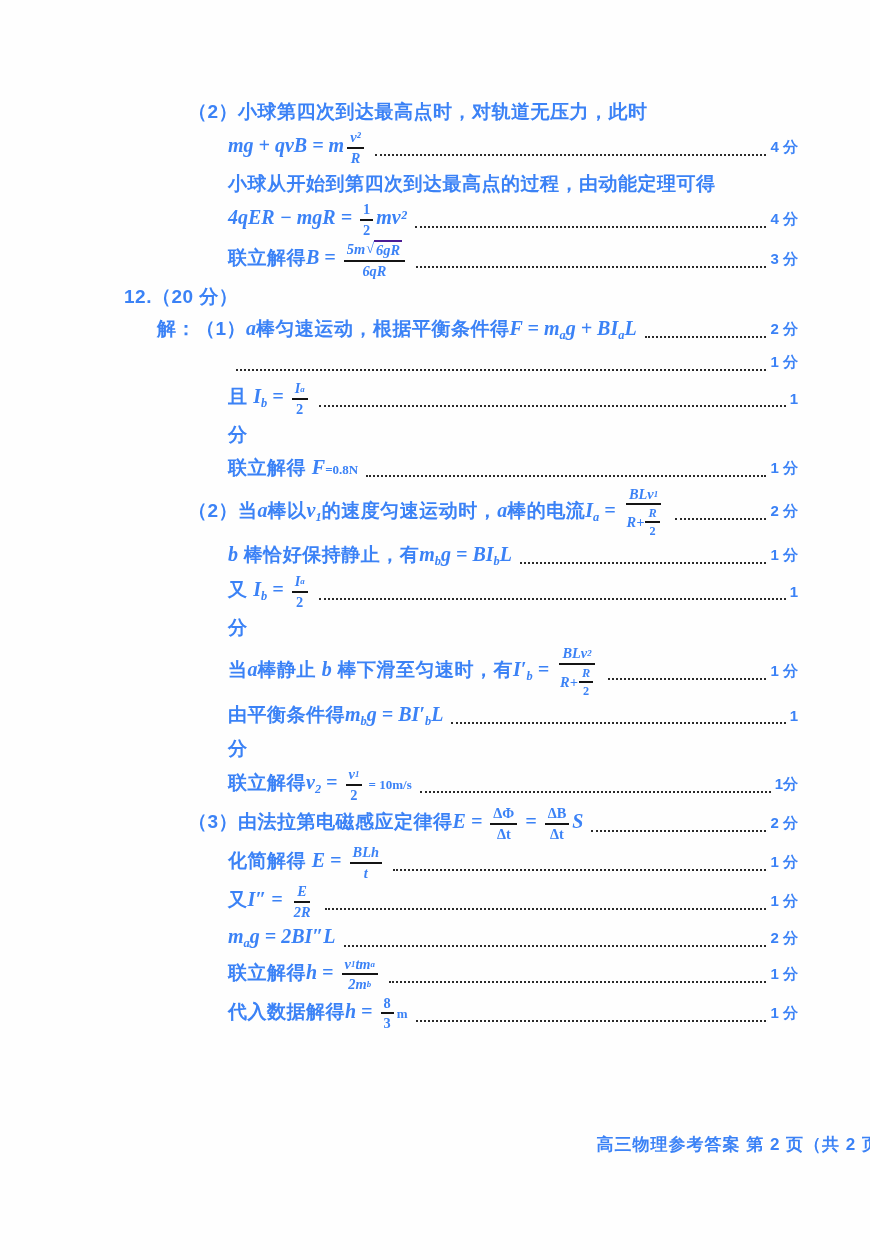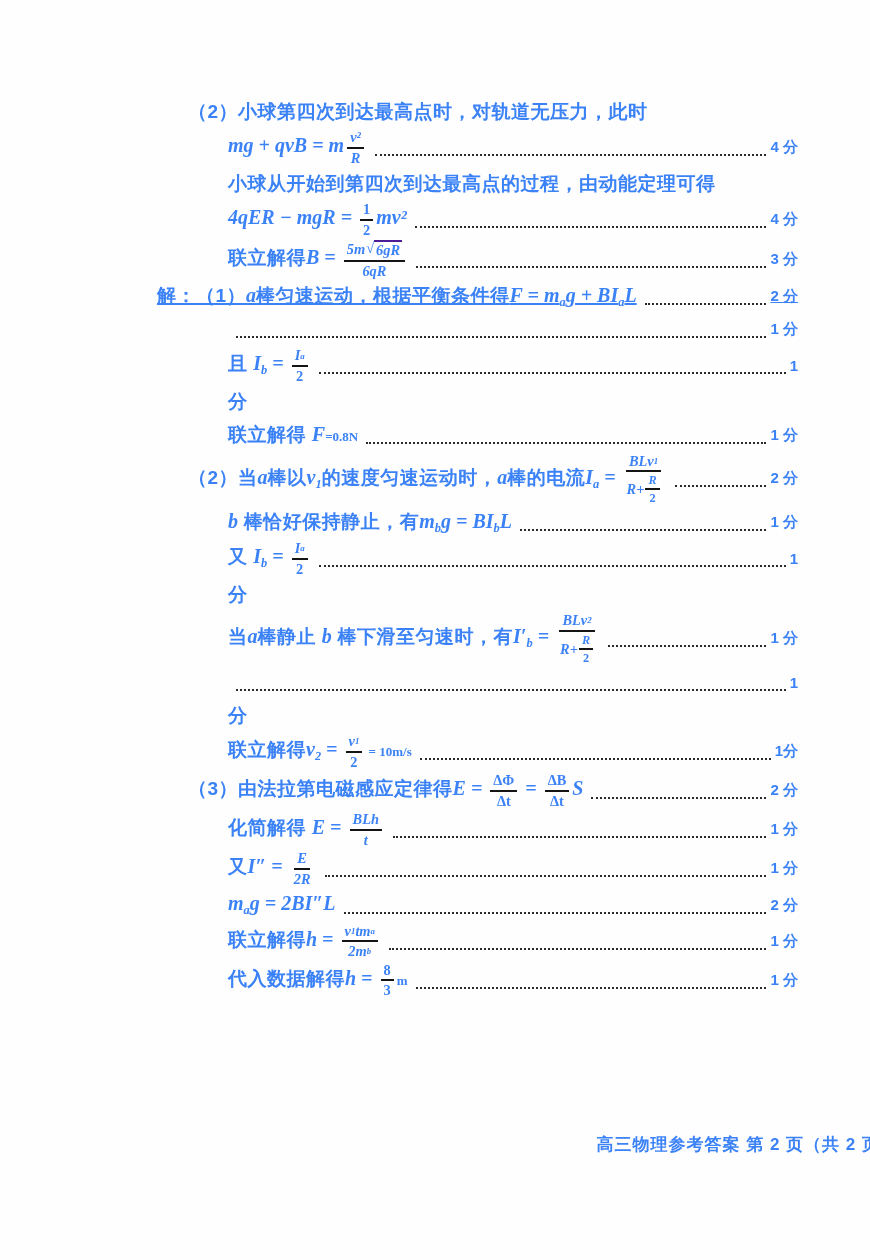--- a/index.html
+++ b/index.html
@@ -26,21 +26,21 @@
   }
   .line {
     display: flex;
     align-items: center;
     min-height: 31px;
     margin-right: 100px;
     margin-bottom: 2px;
     font-size: 20px;
   }
   .ind0 { margin-left: 96px; }
-  .ind1 { margin-left: 129px; text-decoration: underline; }
+  .ind1 { margin-left: 129px; }
   .ind2 { margin-left: 160px; }
   .ind3 { margin-left: 200px; }
   .body { white-space: nowrap; }
   .txt {
     font-family: "Liberation Sans", sans-serif;
     font-weight: 700;
     font-size: 19px;
     letter-spacing: 0.5px;
   }
   .math {
@@ -165,20 +165,23 @@
                 <span class="rbody">6gR</span>
               </span>
             </span>
             <span class="den">
               <span class="math">6qR</span>
             </span>
           </span></span>
         <span class="dots"></span>
         <span class="score">3 分</span>
       </div>
+      <div class="line ind0">
+        <span class="body"><span class="txt">12.（20 分）</span></span>
+      </div>
       <div class="line ind1">
         <span class="body"><span class="txt">解：（1）</span><span class="math">a</span><span class="txt">棒匀速运动，根据平衡条件得</span><span class="math">F = m</span><span class="msub">a</span><span class="math">g + BI</span><span class="msub">a</span><span class="math">L</span></span>
         <span class="dots"></span>
         <span class="score">2 分</span>
       </div>
       <div class="line ind3">
         <span class="dots"></span>
         <span class="score">1 分</span>
       </div>
       <div class="line ind3">
@@ -259,20 +262,21 @@
                 <span class="den">
                   <span class="umath">2</span>
                 </span>
               </span>
             </span>
           </span></span>
         <span class="dots"></span>
         <span class="score">1 分</span>
       </div>
       <div class="line ind3">
+        <span class="body"><span class="txt">由平衡条件得</span><span class="math">m</span><span class="msub">b</span><span class="math">g = BI′</span><span class="msub">b</span><span class="math">L</span></span>
         <span class="dots"></span>
         <span class="score">1</span>
       </div>
       <div class="line ind3">
         <span class="body"><span class="txt">分</span></span>
       </div>
       <div class="line ind3">
         <span class="body"><span class="txt">联立解得</span><span class="math">v</span><span class="msub">2</span><span class="math"> = </span><span class="frac">
             <span class="num">
               <span class="math">v</span>

